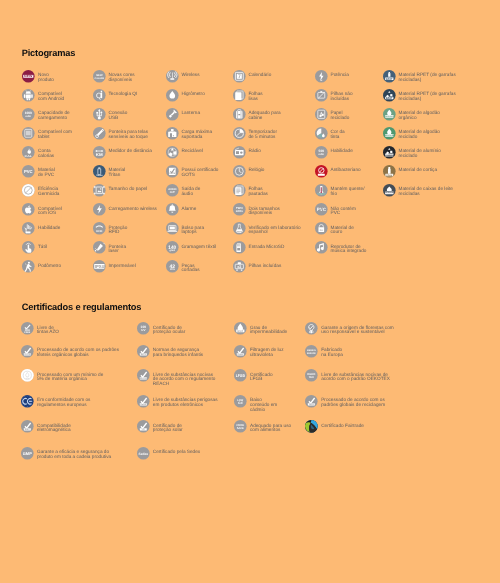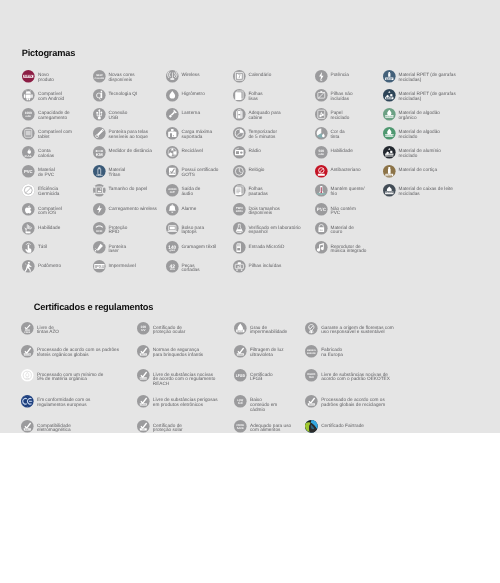--- a/index.html
+++ b/index.html
@@ -1,20 +1,20 @@
 <!DOCTYPE html>
 <html><head>
 <meta charset="utf-8">
 <style>
   html,body{margin:0;padding:0;}
   body{width:500px;height:583px;background:#ffffff;font-family:"Liberation Sans",sans-serif;-webkit-font-smoothing:antialiased;text-rendering:geometricPrecision;}
-  .page{position:relative;width:500px;height:433px;overflow:hidden;background:#e5e5e5;}
+  .page{position:relative;width:500px;height:583px;overflow:hidden;background:#fdba74;}
   .section-title{position:absolute;font-weight:bold;color:#111111;letter-spacing:-0.18px;}
   #t1{left:21.7px;top:47.6px;font-size:9.25px;}
-  #t2{left:21.7px;top:301.6px;font-size:9.25px;margin-left:12px;}
+  #t2{left:21.7px;top:301.6px;font-size:9.25px;}
   .cols{position:absolute;display:block;}
   .item{position:absolute;display:flex;align-items:flex-start;white-space:nowrap;}
   .ic{flex:0 0 auto;display:block;}
   .lbl{margin-left:3.4px;padding-top:3.4px;font-size:4.72px;line-height:4.8px;color:#5b5b5e;white-space:pre;letter-spacing:0.005px;}
   svg{display:block;overflow:visible;}
 </style>
 </head>
 <body>
 
 <div class="page">

